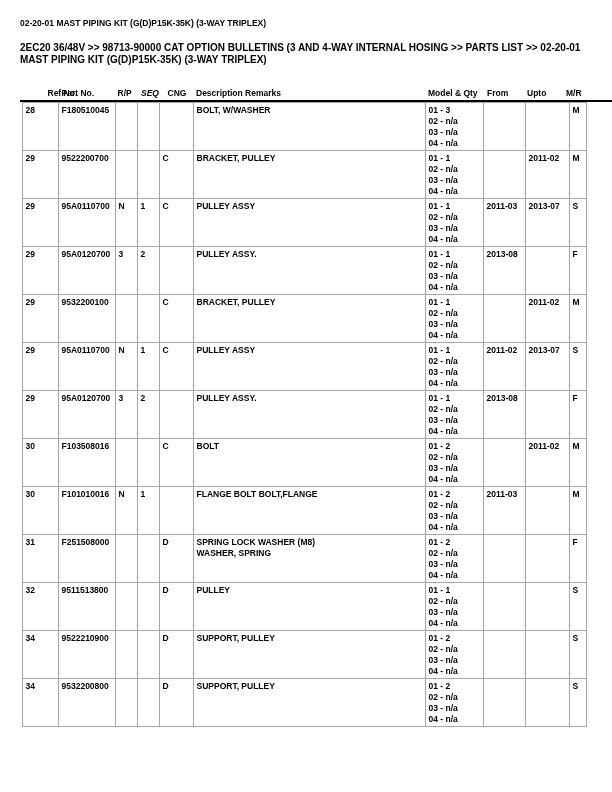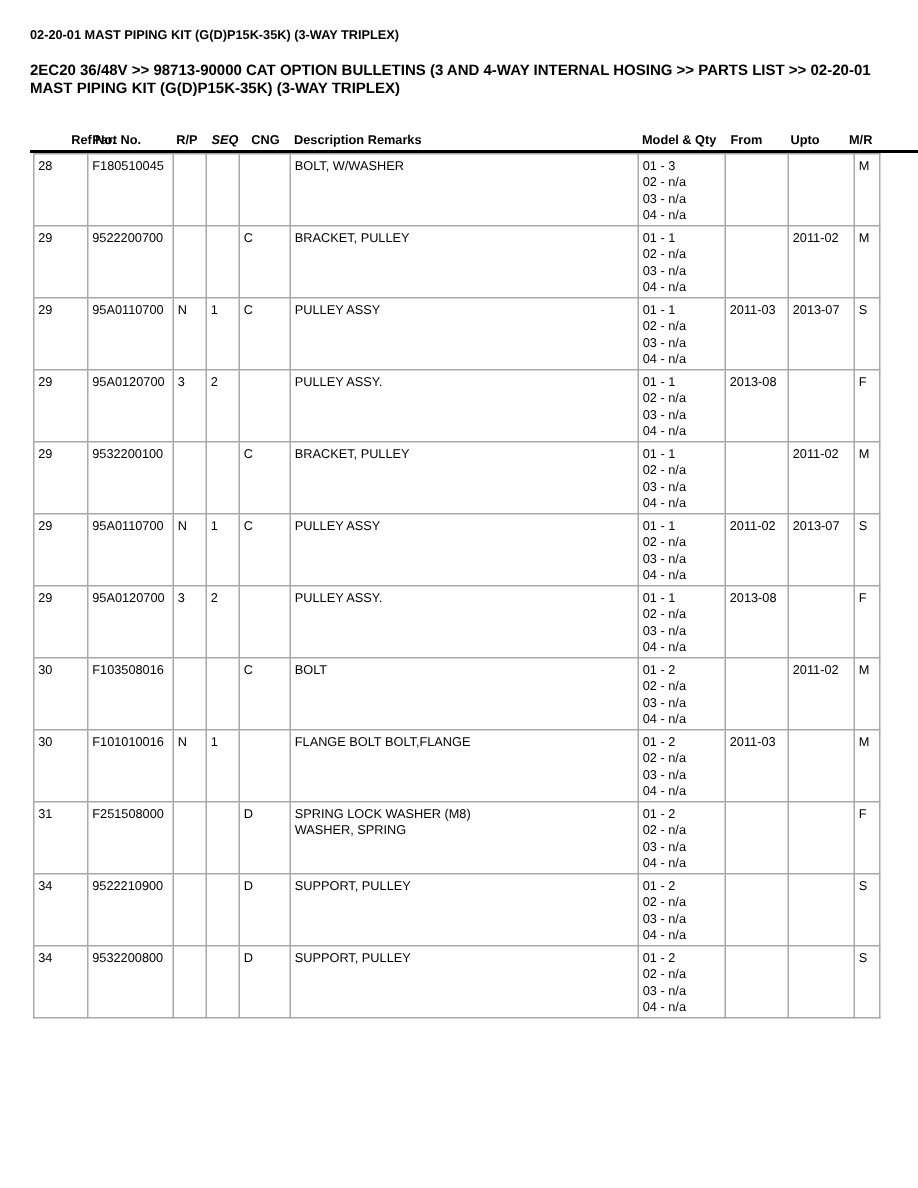--- a/index.html
+++ b/index.html
@@ -49,21 +49,21 @@
     width: 592px; height: 2px;
     background: #000000;
   }
   table.parts {
     position: absolute;
     left: 21.5px; top: 101.5px;
     width: 564px;
     border-collapse: collapse;
     table-layout: fixed;
   }
-  table.parts tr { height: 47px; }
+  table.parts tr { height: 47px; font-weight: bold; }
   table.parts td {
     border: 1px solid #a8a8a8;
     vertical-align: top;
     font-size: 8.5px;
     line-height: 11.2px;
     padding: 2.2px 1px 0 3px;
     white-space: pre-line;
     overflow: hidden;
   }
   td.c0 { padding-left: 3px; }
@@ -258,20 +258,35 @@
 WASHER, SPRING</td>
     <td class="c6">01 - 2
 02 - n/a
 03 - n/a
 04 - n/a</td>
     <td class="c7"></td>
     <td class="c8"></td>
     <td class="c9">F</td>
   </tr>
       <tr>
+    <td class="c0">32</td>
+    <td class="c1">9511513800</td>
+    <td class="c2"></td>
+    <td class="c3"></td>
+    <td class="c4">D</td>
+    <td class="c5">PULLEY</td>
+    <td class="c6">01 - 1
+02 - n/a
+03 - n/a
+04 - n/a</td>
+    <td class="c7"></td>
+    <td class="c8"></td>
+    <td class="c9">S</td>
+  </tr>
+      <tr>
     <td class="c0">34</td>
     <td class="c1">9522210900</td>
     <td class="c2"></td>
     <td class="c3"></td>
     <td class="c4">D</td>
     <td class="c5">SUPPORT, PULLEY</td>
     <td class="c6">01 - 2
 02 - n/a
 03 - n/a
 04 - n/a</td>

